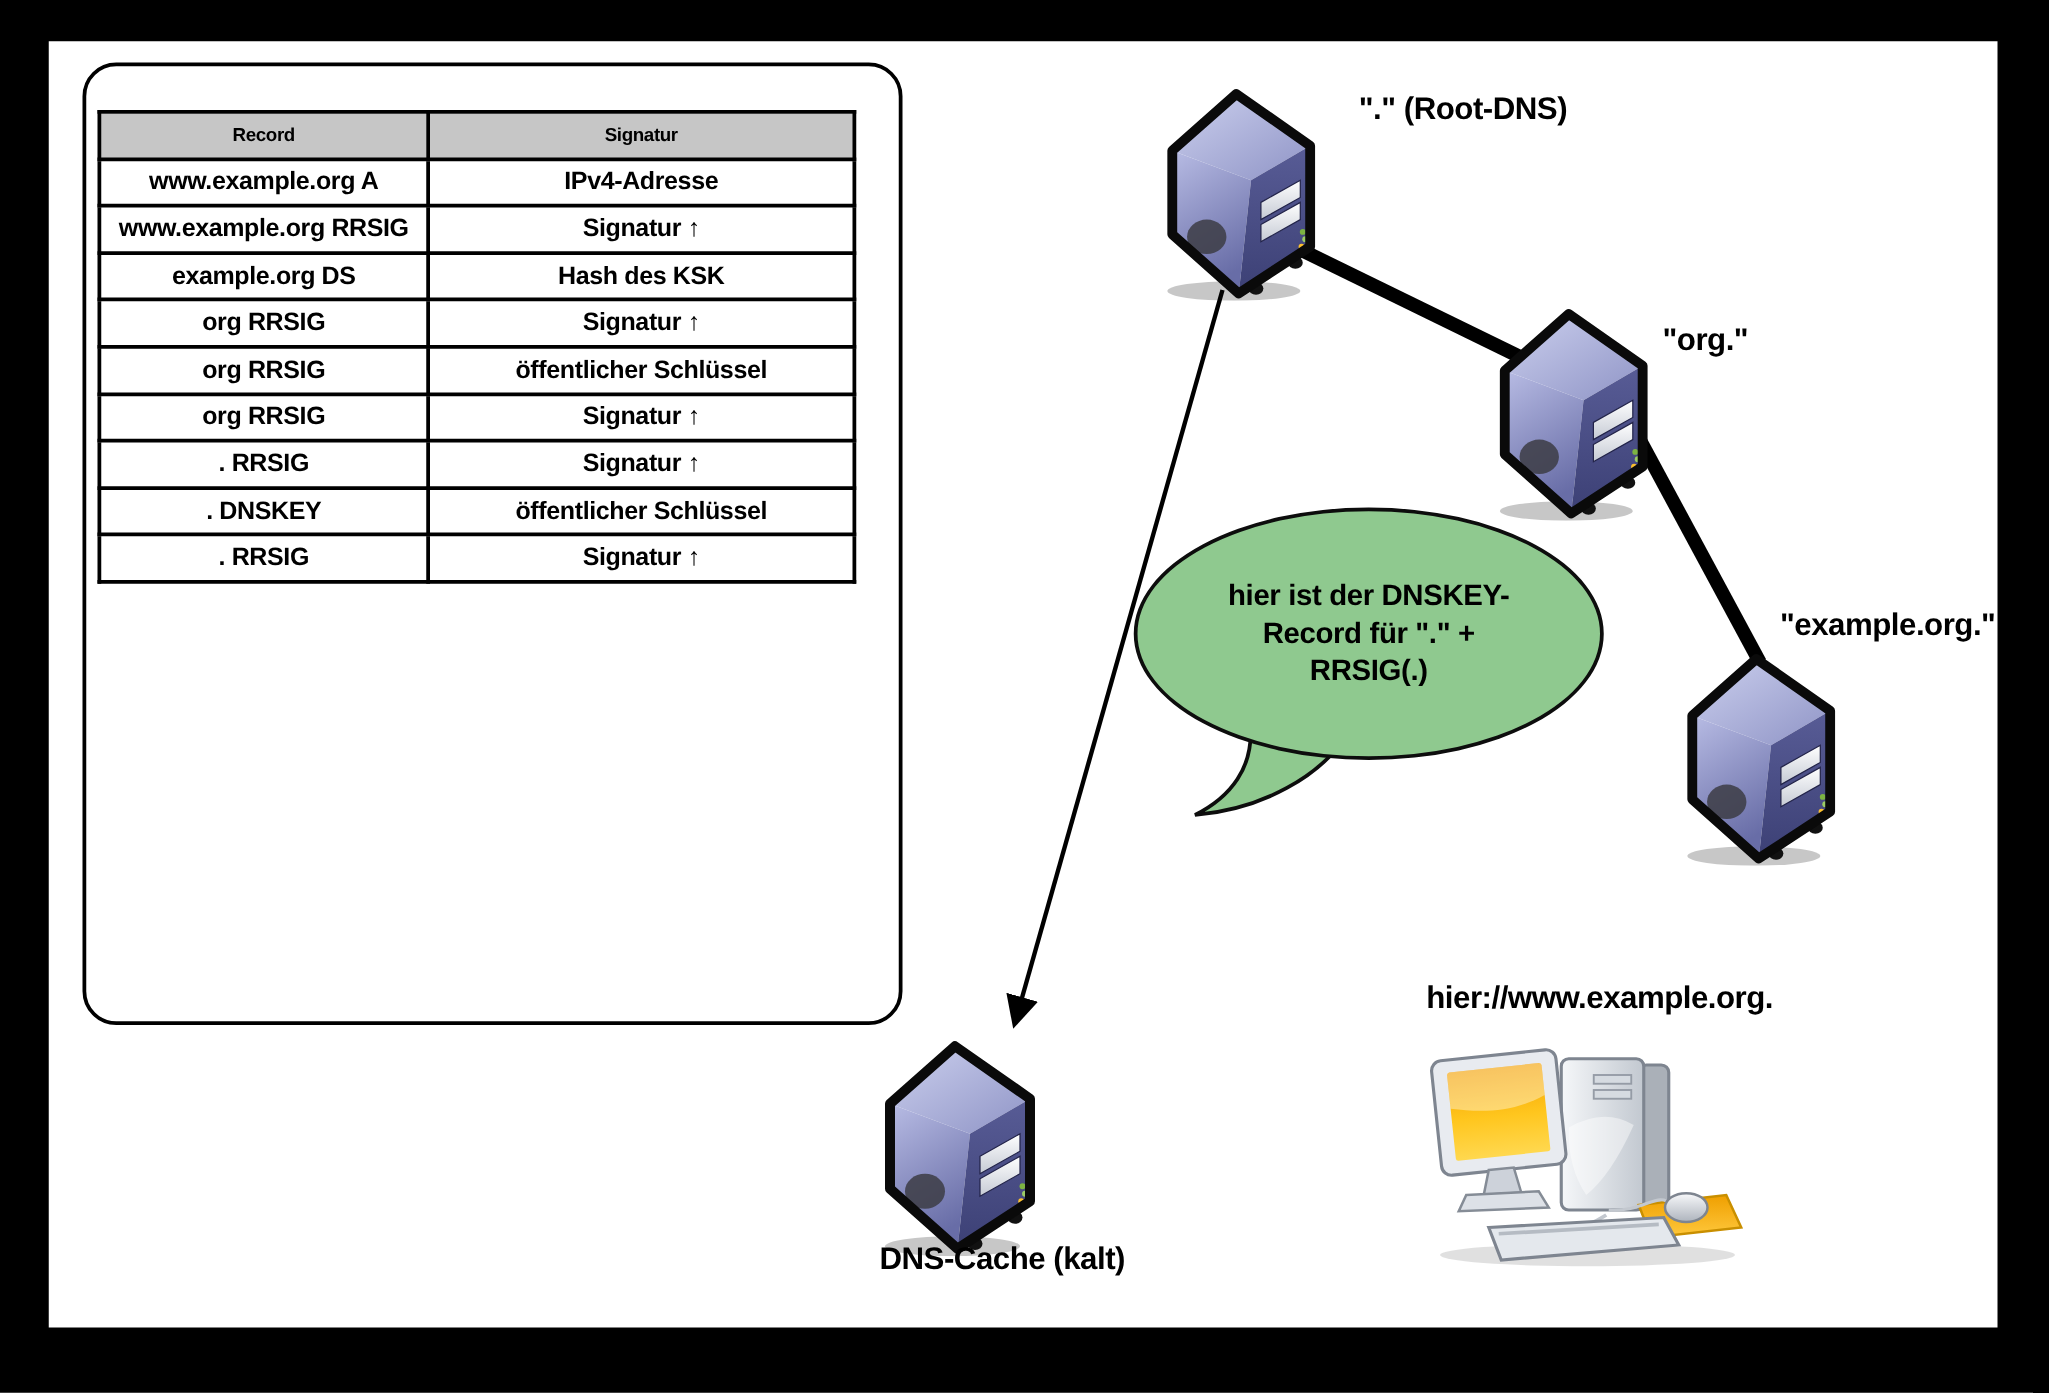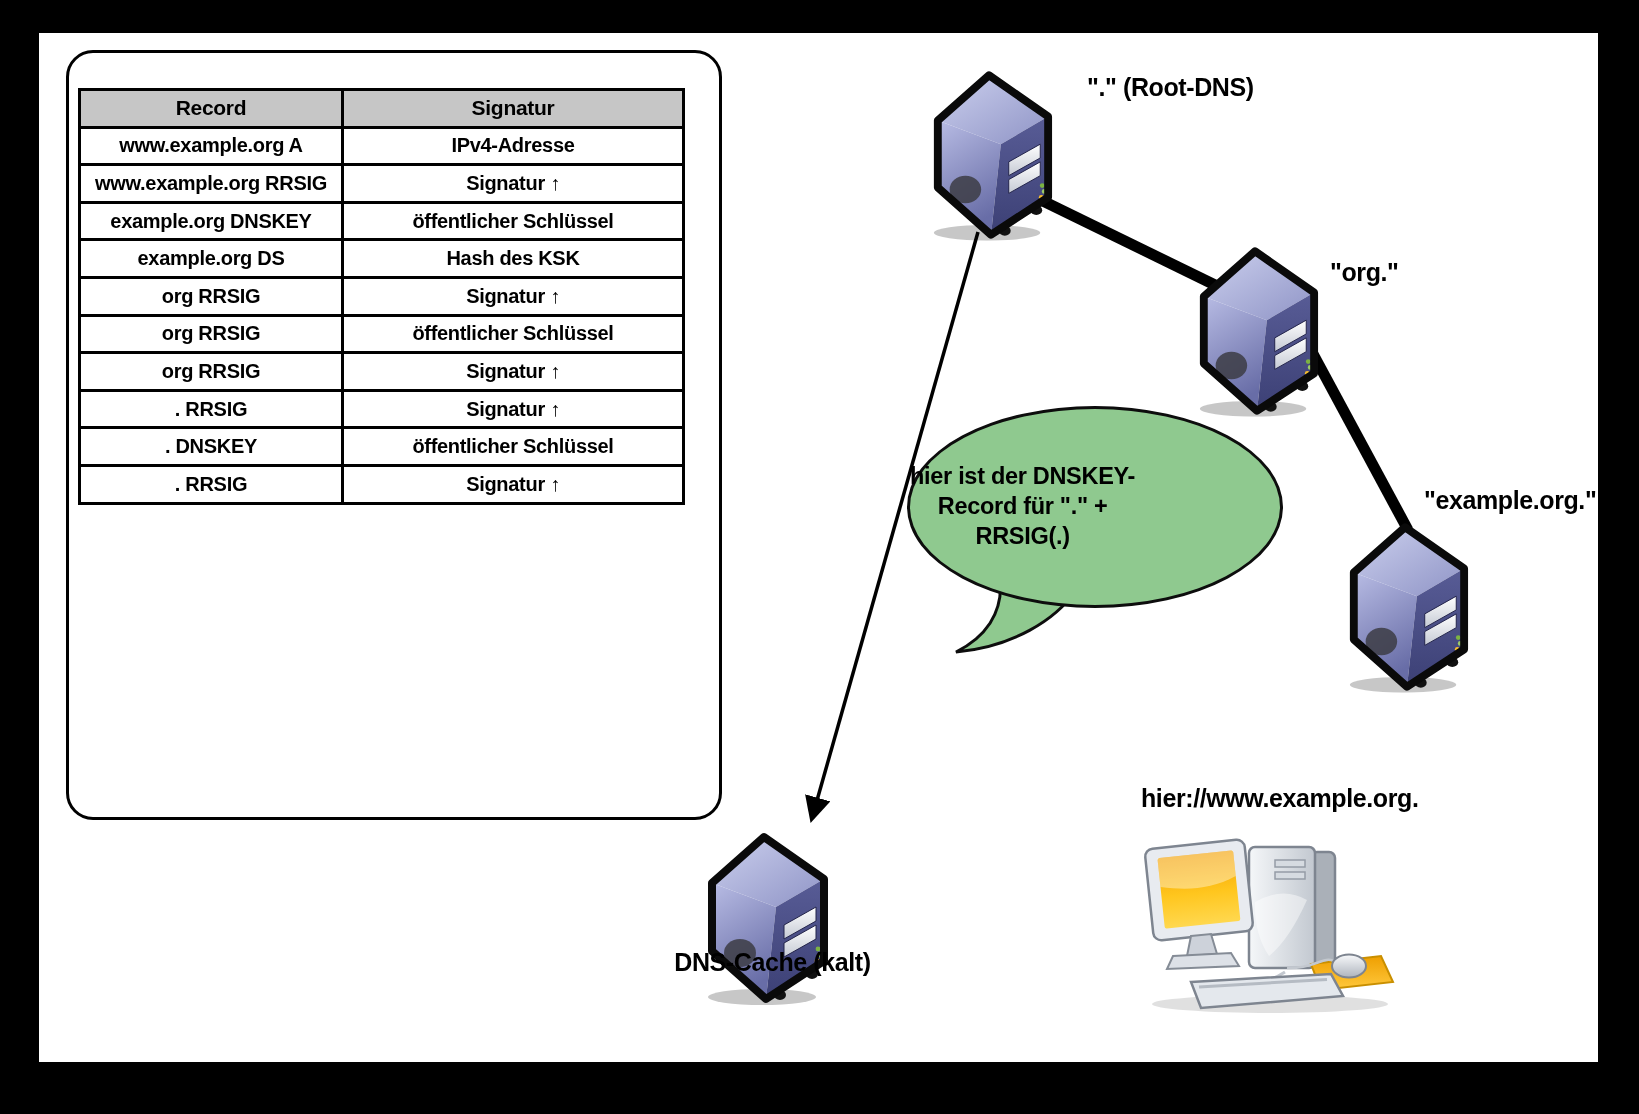--- a/index.html
+++ b/index.html
@@ -7,26 +7,26 @@
   }
   html,body{margin:0;padding:0;width:1639px;height:1114px;background:var(--frame);
     font-family:"Liberation Sans", sans-serif; -webkit-font-smoothing:antialiased;}
   #stage{position:absolute;left:0;top:0;width:1639px;height:1114px;overflow:hidden;}
   .canvas{position:absolute;left:39px;top:33px;width:1559px;height:1029px;background:var(--canvas);}
   .panel{position:absolute;left:66px;top:50px;width:650px;height:764px;border:3px solid #000;border-radius:27px;background:#fff;}
   table.records{position:absolute;left:78px;top:88px;border-collapse:collapse;table-layout:fixed;
     font-weight:bold;font-size:20px;letter-spacing:-0.3px;color:#000;}
   table.records th,table.records td{border:3px solid #000;text-align:center;vertical-align:middle;
     height:34.6px;padding:0 4px;overflow:hidden;white-space:nowrap;}
-  table.records th{background:var(--table-header-bg);font-size:21px;}
+  table.records th{background:var(--table-header-bg);font-size:15px;}
   .col-record{width:263px;} .col-funktion{width:341px;}
   .overlay{position:absolute;left:0;top:0;width:1639px;height:1114px;pointer-events:none;}
   .node-label{position:absolute;font-weight:bold;font-size:25px;letter-spacing:-0.4px;color:#000;white-space:nowrap;}
   .bubble{position:absolute;left:907px;top:406px;width:370px;height:196px;background:var(--bubble-green);
-    border:3px solid #0d0d0d;border-radius:50%;display:flex;align-items:center;}
+    border:3px solid #0d0d0d;border-radius:50%;display:flex;align-items:center;justify-content:center;}
   .bubble-text{font-weight:bold;font-size:23.5px;line-height:1.27;text-align:center;letter-spacing:-0.3px;color:#000;}
   .server{position:absolute;}
   .z1{z-index:1}.z2{z-index:2}.z3{z-index:3}.z4{z-index:4}
 </style>
 </head>
 <body>
 
 <div id="stage">
   <div class="canvas z1"></div>
 
@@ -113,24 +113,20 @@
         <tr>
           <td>www.example.org A</td>
           <td>IPv4-Adresse</td>
         </tr>
 
         <tr>
           <td>www.example.org RRSIG</td>
           <td>Signatur ↑</td>
         </tr>
 
-        <tr>
-          <td>example.org DNSKEY</td>
-          <td>öffentlicher Schlüssel</td>
-        </tr>
 
 
         <tr>
           <td>example.org DS</td>
           <td>Hash des KSK</td>
         </tr>
 
         <tr>
           <td>org RRSIG</td>
           <td>Signatur ↑</td>
@@ -203,15 +199,15 @@
     <path d="M176,132 L246,124 L258,150 L186,158 Z" fill="url(#gPad)" stroke="#c98f00" stroke-width="2"></path>
     <path d="M202,132 C192,120 180,138 152,136" fill="none" stroke="#c3c8cf" stroke-width="2.5"></path>
     <ellipse cx="214" cy="134" rx="17" ry="11.5" fill="url(#gMouse)" stroke="#7e8590" stroke-width="2"></ellipse>
     <path d="M56,150 L196,142 L208,164 L66,176 Z" fill="#e4e8ed" stroke="#7e8590" stroke-width="2.5"></path>
     <path d="M64,155 L192,147.5" fill="none" stroke="#b5bbc3" stroke-width="3"></path>
   </svg>
 
   <div class="node-label z4" style="left:1087px;top:73px">"." (Root-DNS)</div>
   <div class="node-label z4" style="left:1330px;top:258px">"org."</div>
   <div class="node-label z4" style="left:1424px;top:486px">"example.org."</div>
-  <div class="node-label z4" style="left:645px;top:948px;width:255px;text-align:center">DNS-Cache (kalt)</div>
+  <div class="node-label z4" style="left:645px;top:993px;width:255px;text-align:right">DNS-Cache (kalt)</div>
   <div class="node-label z4" style="left:1141px;top:784px">hier://www.example.org.</div>
 </div>
 
 </body></html>

